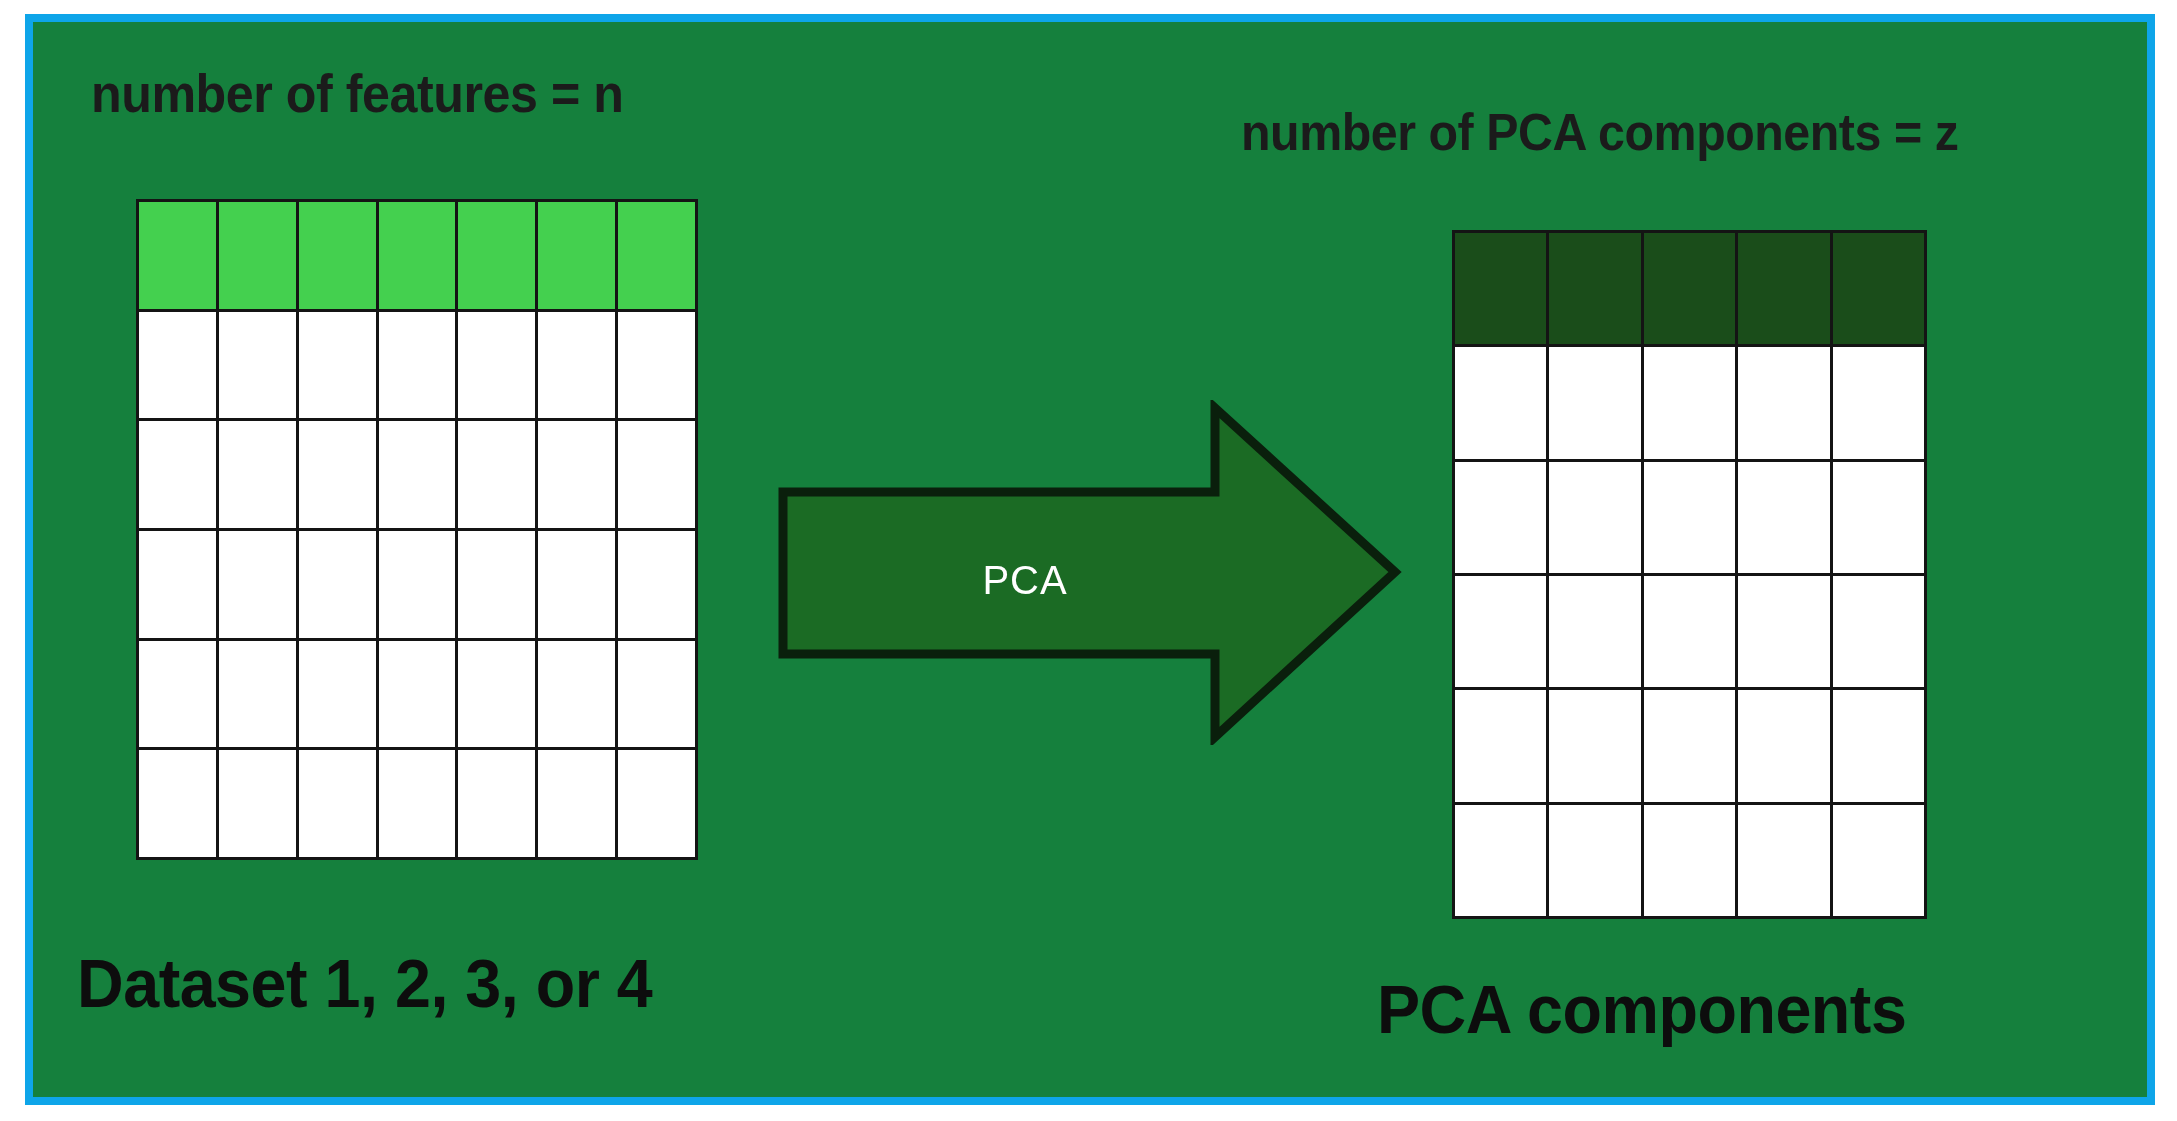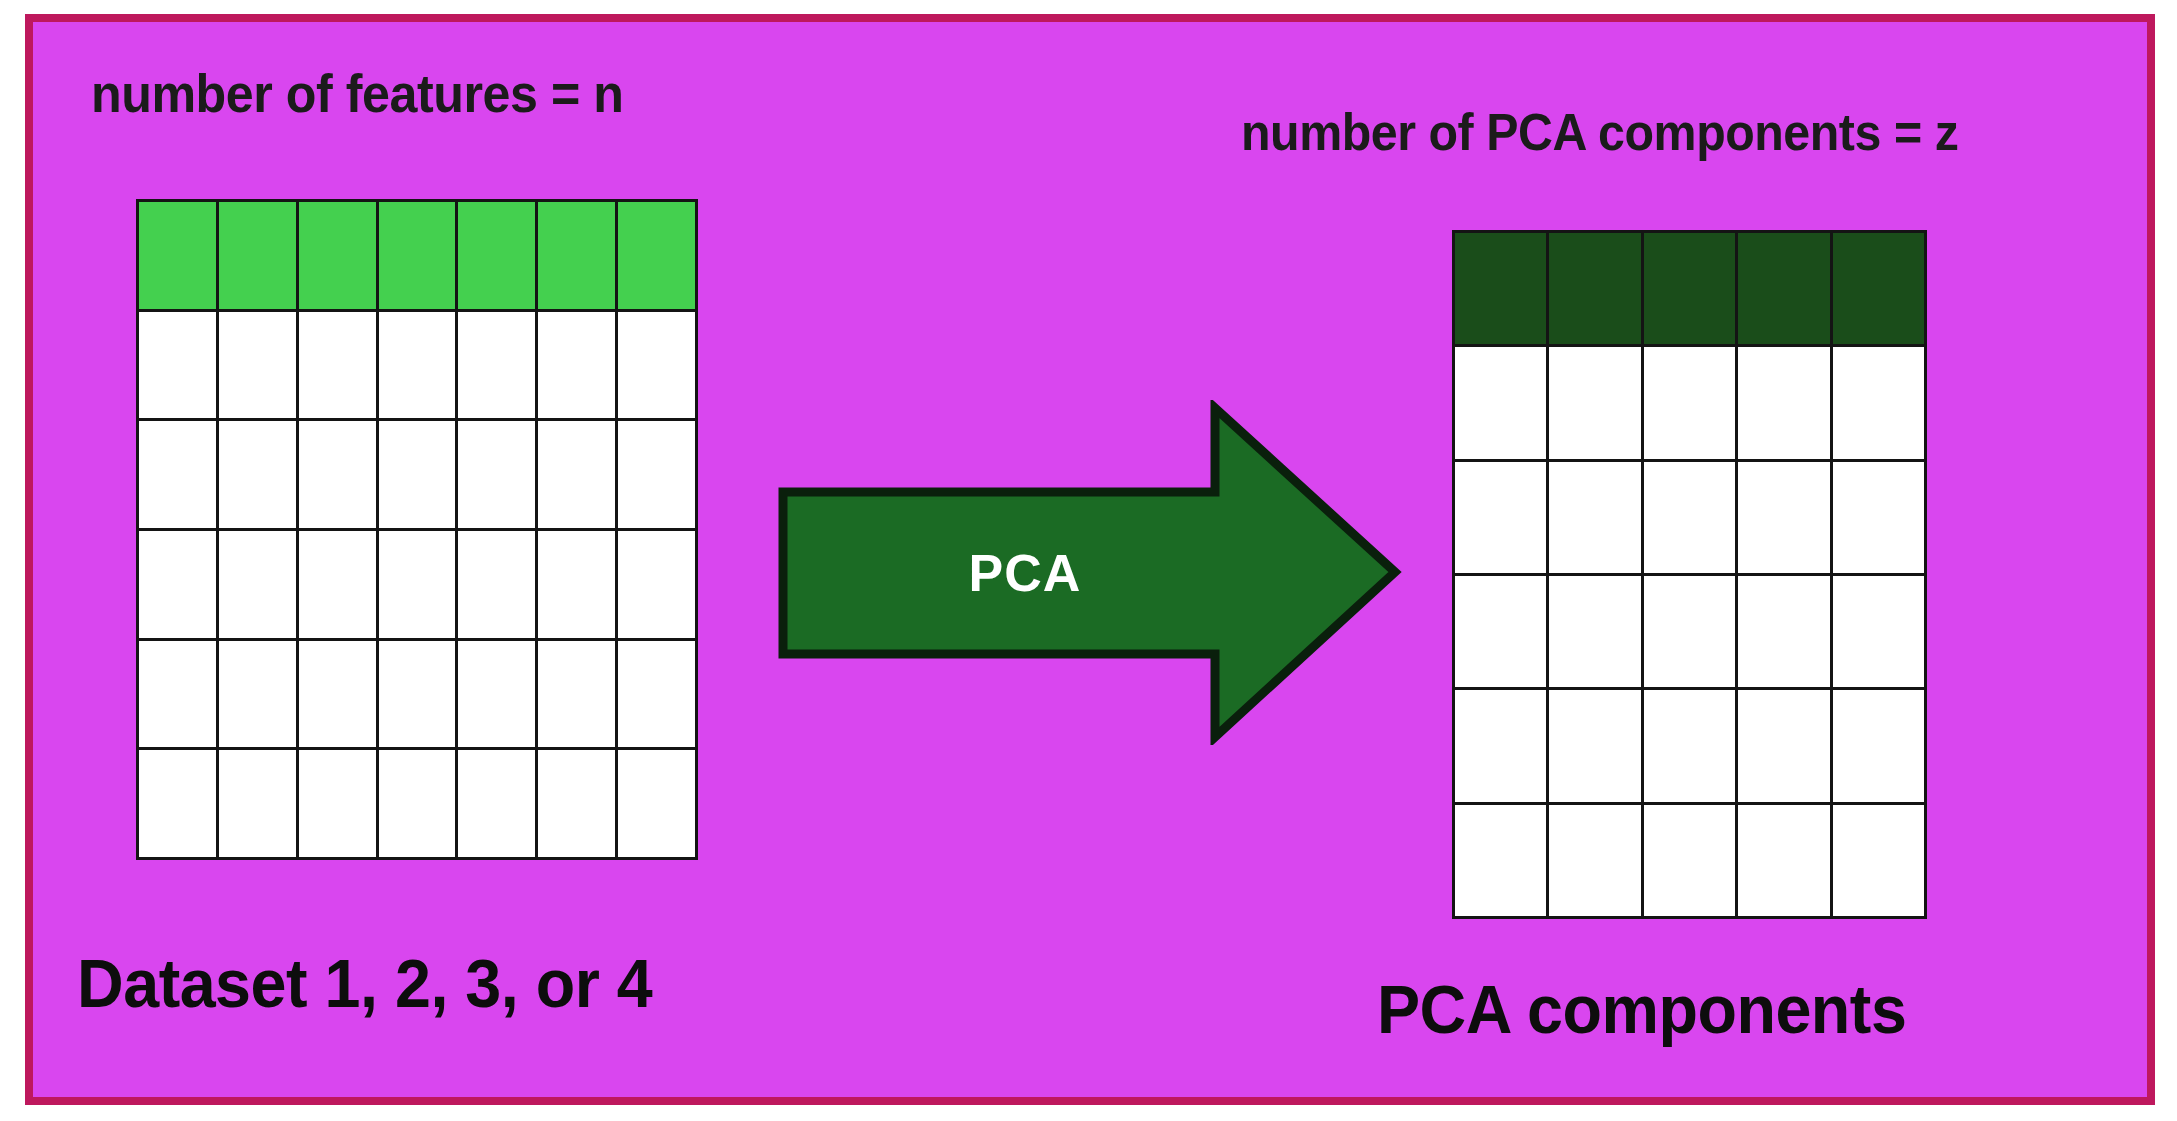--- a/index.html
+++ b/index.html
@@ -21,23 +21,23 @@
     background: #ffffff;
   }
 
   
   #outer-frame {
     position: absolute;
     left: 25px;
     top: 14px;
     width: 2130px;
     height: 1091px;
-    border: 8px solid #be185d;
+    border: 8px solid #0ea5e9;
     box-sizing: border-box;
-    background: #d946ef;
+    background: #15803d;
   }
 
   
   .caption-top {
     position: absolute;
     font-weight: bold;
     color: #1b1b1b;
     white-space: nowrap;
     letter-spacing: -0.5px;
     transform: scaleX(0.93);
@@ -122,29 +122,29 @@
     height: 345px;
   }
   #pca-arrow svg {
     display: block;
     width: 100%;
     height: 100%;
   }
   #pca-arrow-label {
     position: absolute;
     left: 0;
-    top: 0;
+    top: 8px;
     width: 500px;
     height: 345px;
     display: flex;
     align-items: center;
     justify-content: center;
     color: #ffffff;
-    font-size: 52px;
-    font-weight: bold;
+    font-size: 40px;
+    font-weight: normal;
     letter-spacing: 1px;
     pointer-events: none;
   }
 </style>
 </head>
 <body>
 
 <div id="canvas">
   <div id="outer-frame">
 

